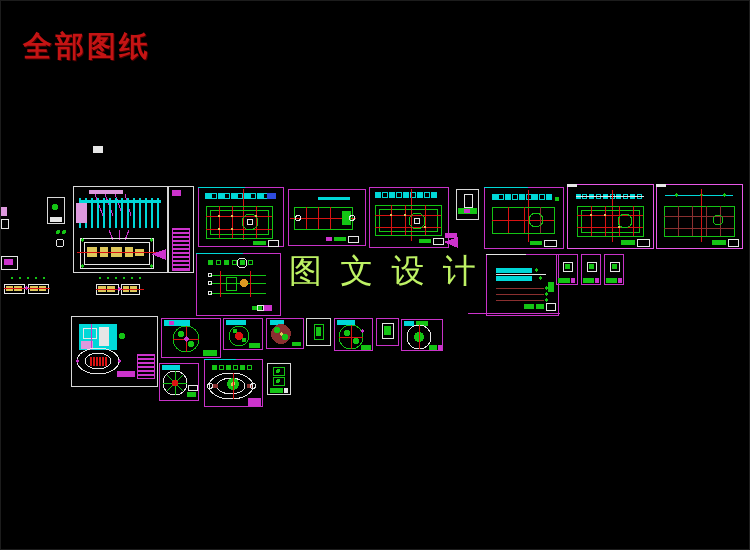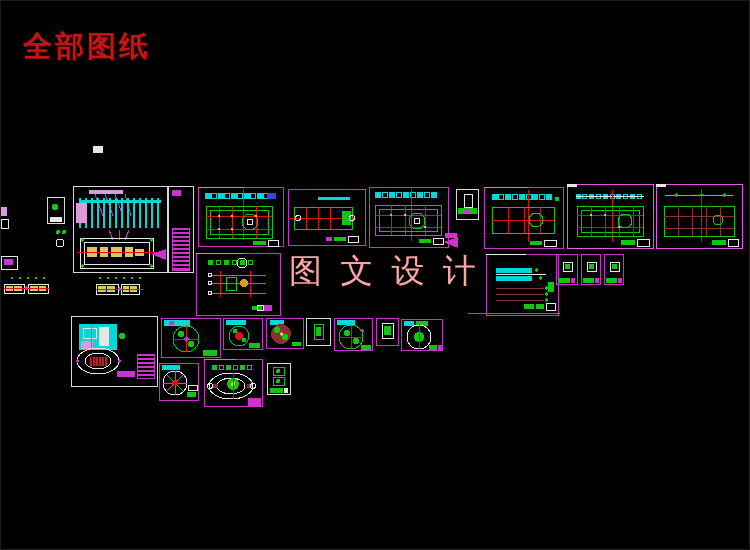--- a/index.html
+++ b/index.html
@@ -501,14 +501,14 @@
         <rect x="122" y="285" width="6" height="6" fill="#ddc75a"></rect>
         <rect x="129" y="285" width="7" height="6" fill="#ddc75a"></rect>
         <line x1="95" y1="288" x2="143" y2="288" stroke="#da1212" stroke-width="1"></line>
         <polygon points="118,286 120,288 118,290 116,288" fill="#cc33cc"></polygon>
         <rect x="444" y="232" width="12" height="5" fill="#cc33cc"></rect>
         <polygon points="443,241 457,236 457,247" fill="#cc33cc"></polygon>
         <line x1="467" y1="312" x2="559" y2="312" stroke="#cc33cc" stroke-width="1"></line>
       </g>
     </svg>
   <div class="app-title" style="color: rgb(196, 20, 20);">全部图纸</div>
-  <div class="watermark" style="color: #fca5a5;">图 文 设 计</div>
+  <div class="watermark" style="color: #bef264;">图 文 设 计</div>
 </div>
 
 </body></html>

